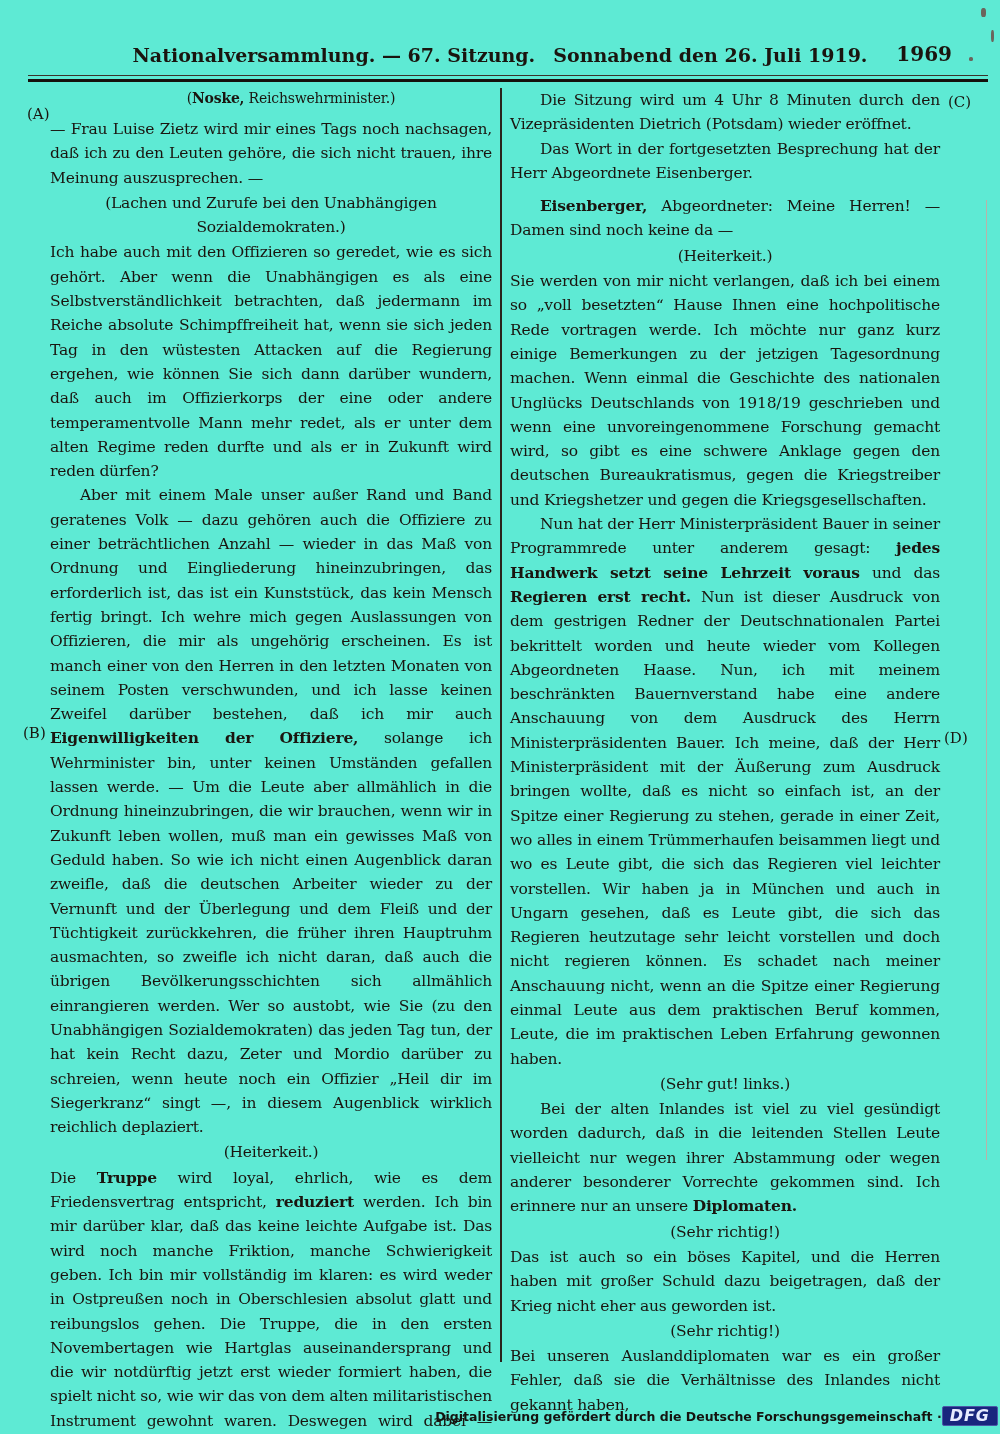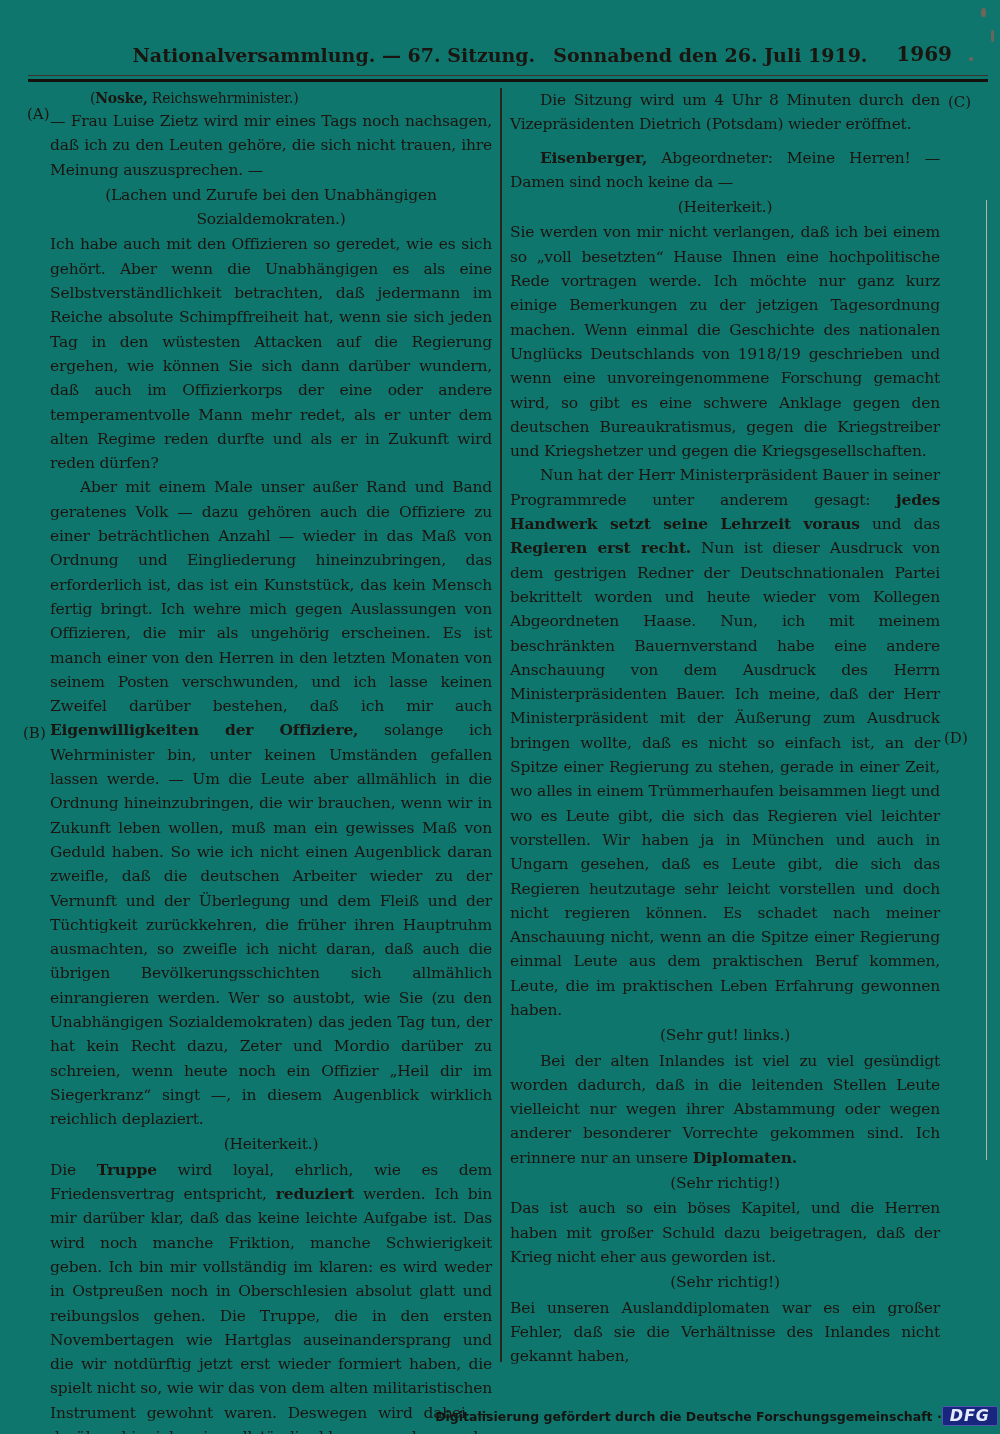--- a/index.html
+++ b/index.html
@@ -1,34 +1,34 @@
 <!DOCTYPE html>
 <html><head>
 <meta charset="utf-8">
 <style>
   html,body{margin:0;padding:0;background:#e8e6e1;}
   .page{
     position:relative;width:1000px;height:1434px;margin:0 auto;
-    background:#0f766e;color:#1a150f;overflow:hidden;
+    background:#5eead4;color:#1a150f;overflow:hidden;
     font-family:"DejaVu Serif","Liberation Serif",serif;
   }
   
   .header-line{position:absolute;top:44px;left:0;width:100%;text-align:center;
     font-weight:bold;font-size:19px;white-space:nowrap;}
   .header-line .date-part{margin-left:18px;}
   .page-number{position:absolute;top:42px;right:48px;font-weight:bold;font-size:20px;}
   .rule-thin{position:absolute;left:28px;right:12px;top:75px;height:1px;background:#3a332b;}
   .rule-thick{position:absolute;left:28px;right:12px;top:79px;height:3px;background:#15110c;}
   
   .col{position:absolute;top:88px;font-size:15.5px;line-height:24.3px;
     text-align:justify;letter-spacing:-0.2px;}
   .col-left{left:50px;width:442px;}
   .col-right{left:510px;width:430px;}
   .col p{margin:0;}
-  .blk.note{font-size:14px;line-height:21px;text-align:left;padding-left:40px;margin-bottom:0;}
+  .blk.note{font-size:14px;line-height:21px;text-align:center;padding-left:40px;margin-bottom:8px;}
   .blk.indent{text-indent:30px;}
   .blk.stage{text-align:center;text-indent:0;margin:1px 0;}
   .blk.speaker{margin-top:9px;}
   .bold{font-weight:bold;}
   .divider{position:absolute;left:500px;top:88px;width:2px;height:1274px;background:#2a241d;}
   .page-edge-line{position:absolute;left:986px;top:200px;width:1px;height:960px;background:#b9b3a8;}
   
   .marker{position:absolute;font-size:15px;letter-spacing:0;}
   .marker-a{left:27px;top:105px;}
   .marker-b{left:23px;top:724px;}
@@ -72,20 +72,21 @@
       <p class="blk indent"><span>Aber mit einem Male unser außer Rand und Band geratenes Volk — dazu gehören auch die Offiziere zu einer beträchtlichen Anzahl — wieder in das Maß von Ordnung und Eingliederung hineinzubringen, das erforderlich ist, das ist ein Kunststück, das kein Mensch fertig bringt. Ich wehre mich gegen Auslassungen von Offizieren, die mir als ungehörig erscheinen. Es ist manch einer von den Herren in den letzten Monaten von seinem Posten verschwunden, und ich lasse keinen Zweifel darüber bestehen, daß ich mir auch </span><span class="bold">Eigenwilligkeiten der Offiziere,</span><span> solange ich Wehrminister bin, unter keinen Umständen gefallen lassen werde. — Um die Leute aber allmählich in die Ordnung hineinzubringen, die wir brauchen, wenn wir in Zukunft leben wollen, muß man ein gewisses Maß von Geduld haben. So wie ich nicht einen Augenblick daran zweifle, daß die deutschen Arbeiter wieder zu der Vernunft und der Überlegung und dem Fleiß und der Tüchtigkeit zurückkehren, die früher ihren Hauptruhm ausmachten, so zweifle ich nicht daran, daß auch die übrigen Bevölkerungsschichten sich allmählich einrangieren werden. Wer so austobt, wie Sie (zu den Unabhängigen Sozialdemokraten) das jeden Tag tun, der hat kein Recht dazu, Zeter und Mordio darüber zu schreien, wenn heute noch ein Offizier „Heil dir im Siegerkranz“ singt —, in diesem Augenblick wirklich reichlich deplaziert.</span></p>
       <p class="blk stage"><span>(Heiterkeit.)</span></p>
       <p class="blk flush"><span>Die </span><span class="bold">Truppe</span><span> wird loyal, ehrlich, wie es dem Friedensvertrag entspricht, </span><span class="bold">reduziert</span><span> werden.  Ich bin mir darüber klar, daß das keine leichte Aufgabe ist.  Das wird noch manche Friktion, manche Schwierigkeit geben.  Ich bin mir vollständig im klaren: es wird weder in Ostpreußen noch in Oberschlesien absolut glatt und reibungslos gehen. Die Truppe, die in den ersten Novembertagen wie Hartglas auseinandersprang und die wir notdürftig jetzt erst wieder formiert haben, die spielt nicht so, wie wir das von dem alten militaristischen Instrument gewohnt waren. Deswegen wird dabei — darüber bin ich mir vollständig klar — noch manche Unebenheit, die eine oder andere unerfreuliche Erscheinung zutage treten.  Soweit Ungehörigkeiten entgegen getreten werden kann, wird das geschehen. Für nebensächliche Dinge muß man Verständnis haben. Im übrigen zweifle ich nicht daran, daß es mir gelingen wird, in der Truppe ein Instrument aufrecht zu erhalten, das nach wie vor verstehen wird, unter guter militärischer Leitung uns das Maß von Ordnung und Sicherheit im Lande zu garantieren, ohne das wir nicht leben können.</span></p>
     </div>
 
   <div class="divider"></div>
   <div class="page-edge-line"></div>
 
   <div class="col col-right" id="col-right">
       <p class="blk indent"><span>Die Sitzung wird um 4 Uhr 8 Minuten durch den Vizepräsidenten Dietrich (Potsdam) wieder eröffnet.</span></p>
+      <p class="blk indent"><span>Das Wort in der fortgesetzten Besprechung hat der Herr Abgeordnete Eisenberger.</span></p>
       <p class="blk indent speaker"><span class="bold">Eisenberger,</span><span> Abgeordneter:  Meine Herren! — Damen sind noch keine da —</span></p>
       <p class="blk stage"><span>(Heiterkeit.)</span></p>
       <p class="blk flush"><span>Sie werden von mir nicht verlangen, daß ich bei einem so „voll besetzten“ Hause Ihnen eine hochpolitische Rede vortragen werde.  Ich möchte nur ganz kurz einige Bemerkungen zu der jetzigen Tagesordnung machen.  Wenn einmal die Geschichte des nationalen Unglücks Deutschlands von 1918/19 geschrieben und wenn eine unvoreingenommene Forschung gemacht wird, so gibt es eine schwere Anklage gegen den deutschen Bureaukratismus, gegen die Kriegstreiber und Kriegshetzer und gegen die Kriegsgesellschaften.</span></p>
       <p class="blk indent"><span>Nun hat der Herr Ministerpräsident Bauer in seiner Programmrede unter anderem gesagt: </span><span class="bold">jedes Handwerk setzt seine Lehrzeit voraus</span><span> und das </span><span class="bold">Regieren erst recht.</span><span> Nun ist dieser Ausdruck von dem gestrigen Redner der Deutschnationalen Partei bekrittelt worden und heute wieder vom Kollegen Abgeordneten Haase.  Nun, ich mit meinem beschränkten Bauernverstand habe eine andere Anschauung von dem Ausdruck des Herrn Ministerpräsidenten Bauer.  Ich meine, daß der Herr Ministerpräsident mit der Äußerung zum Ausdruck bringen wollte, daß es nicht so einfach ist, an der Spitze einer Regierung zu stehen, gerade in einer Zeit, wo alles in einem Trümmerhaufen beisammen liegt und wo es Leute gibt, die sich das Regieren viel leichter vorstellen.  Wir haben ja in München und auch in Ungarn gesehen, daß es Leute gibt, die sich das Regieren heutzutage sehr leicht vorstellen und doch nicht regieren können.  Es schadet nach meiner Anschauung nicht, wenn an die Spitze einer Regierung einmal Leute aus dem praktischen Beruf kommen, Leute, die im praktischen Leben Erfahrung gewonnen haben.</span></p>
       <p class="blk stage"><span>(Sehr gut! links.)</span></p>
       <p class="blk indent"><span>Bei der alten Inlandes ist viel zu viel gesündigt worden dadurch, daß in die leitenden Stellen Leute vielleicht nur wegen ihrer Abstammung oder wegen anderer besonderer Vorrechte gekommen sind.  Ich erinnere nur an unsere </span><span class="bold">Diplomaten.</span></p>
       <p class="blk stage"><span>(Sehr richtig!)</span></p>
       <p class="blk flush"><span>Das ist auch so ein böses Kapitel, und die Herren haben mit großer Schuld dazu beigetragen, daß der Krieg nicht eher aus geworden ist.</span></p>
       <p class="blk stage"><span>(Sehr richtig!)</span></p>
       <p class="blk flush"><span>Bei unseren Auslanddiplomaten war es ein großer Fehler, daß sie die Verhältnisse des Inlandes nicht gekannt haben,</span></p>

